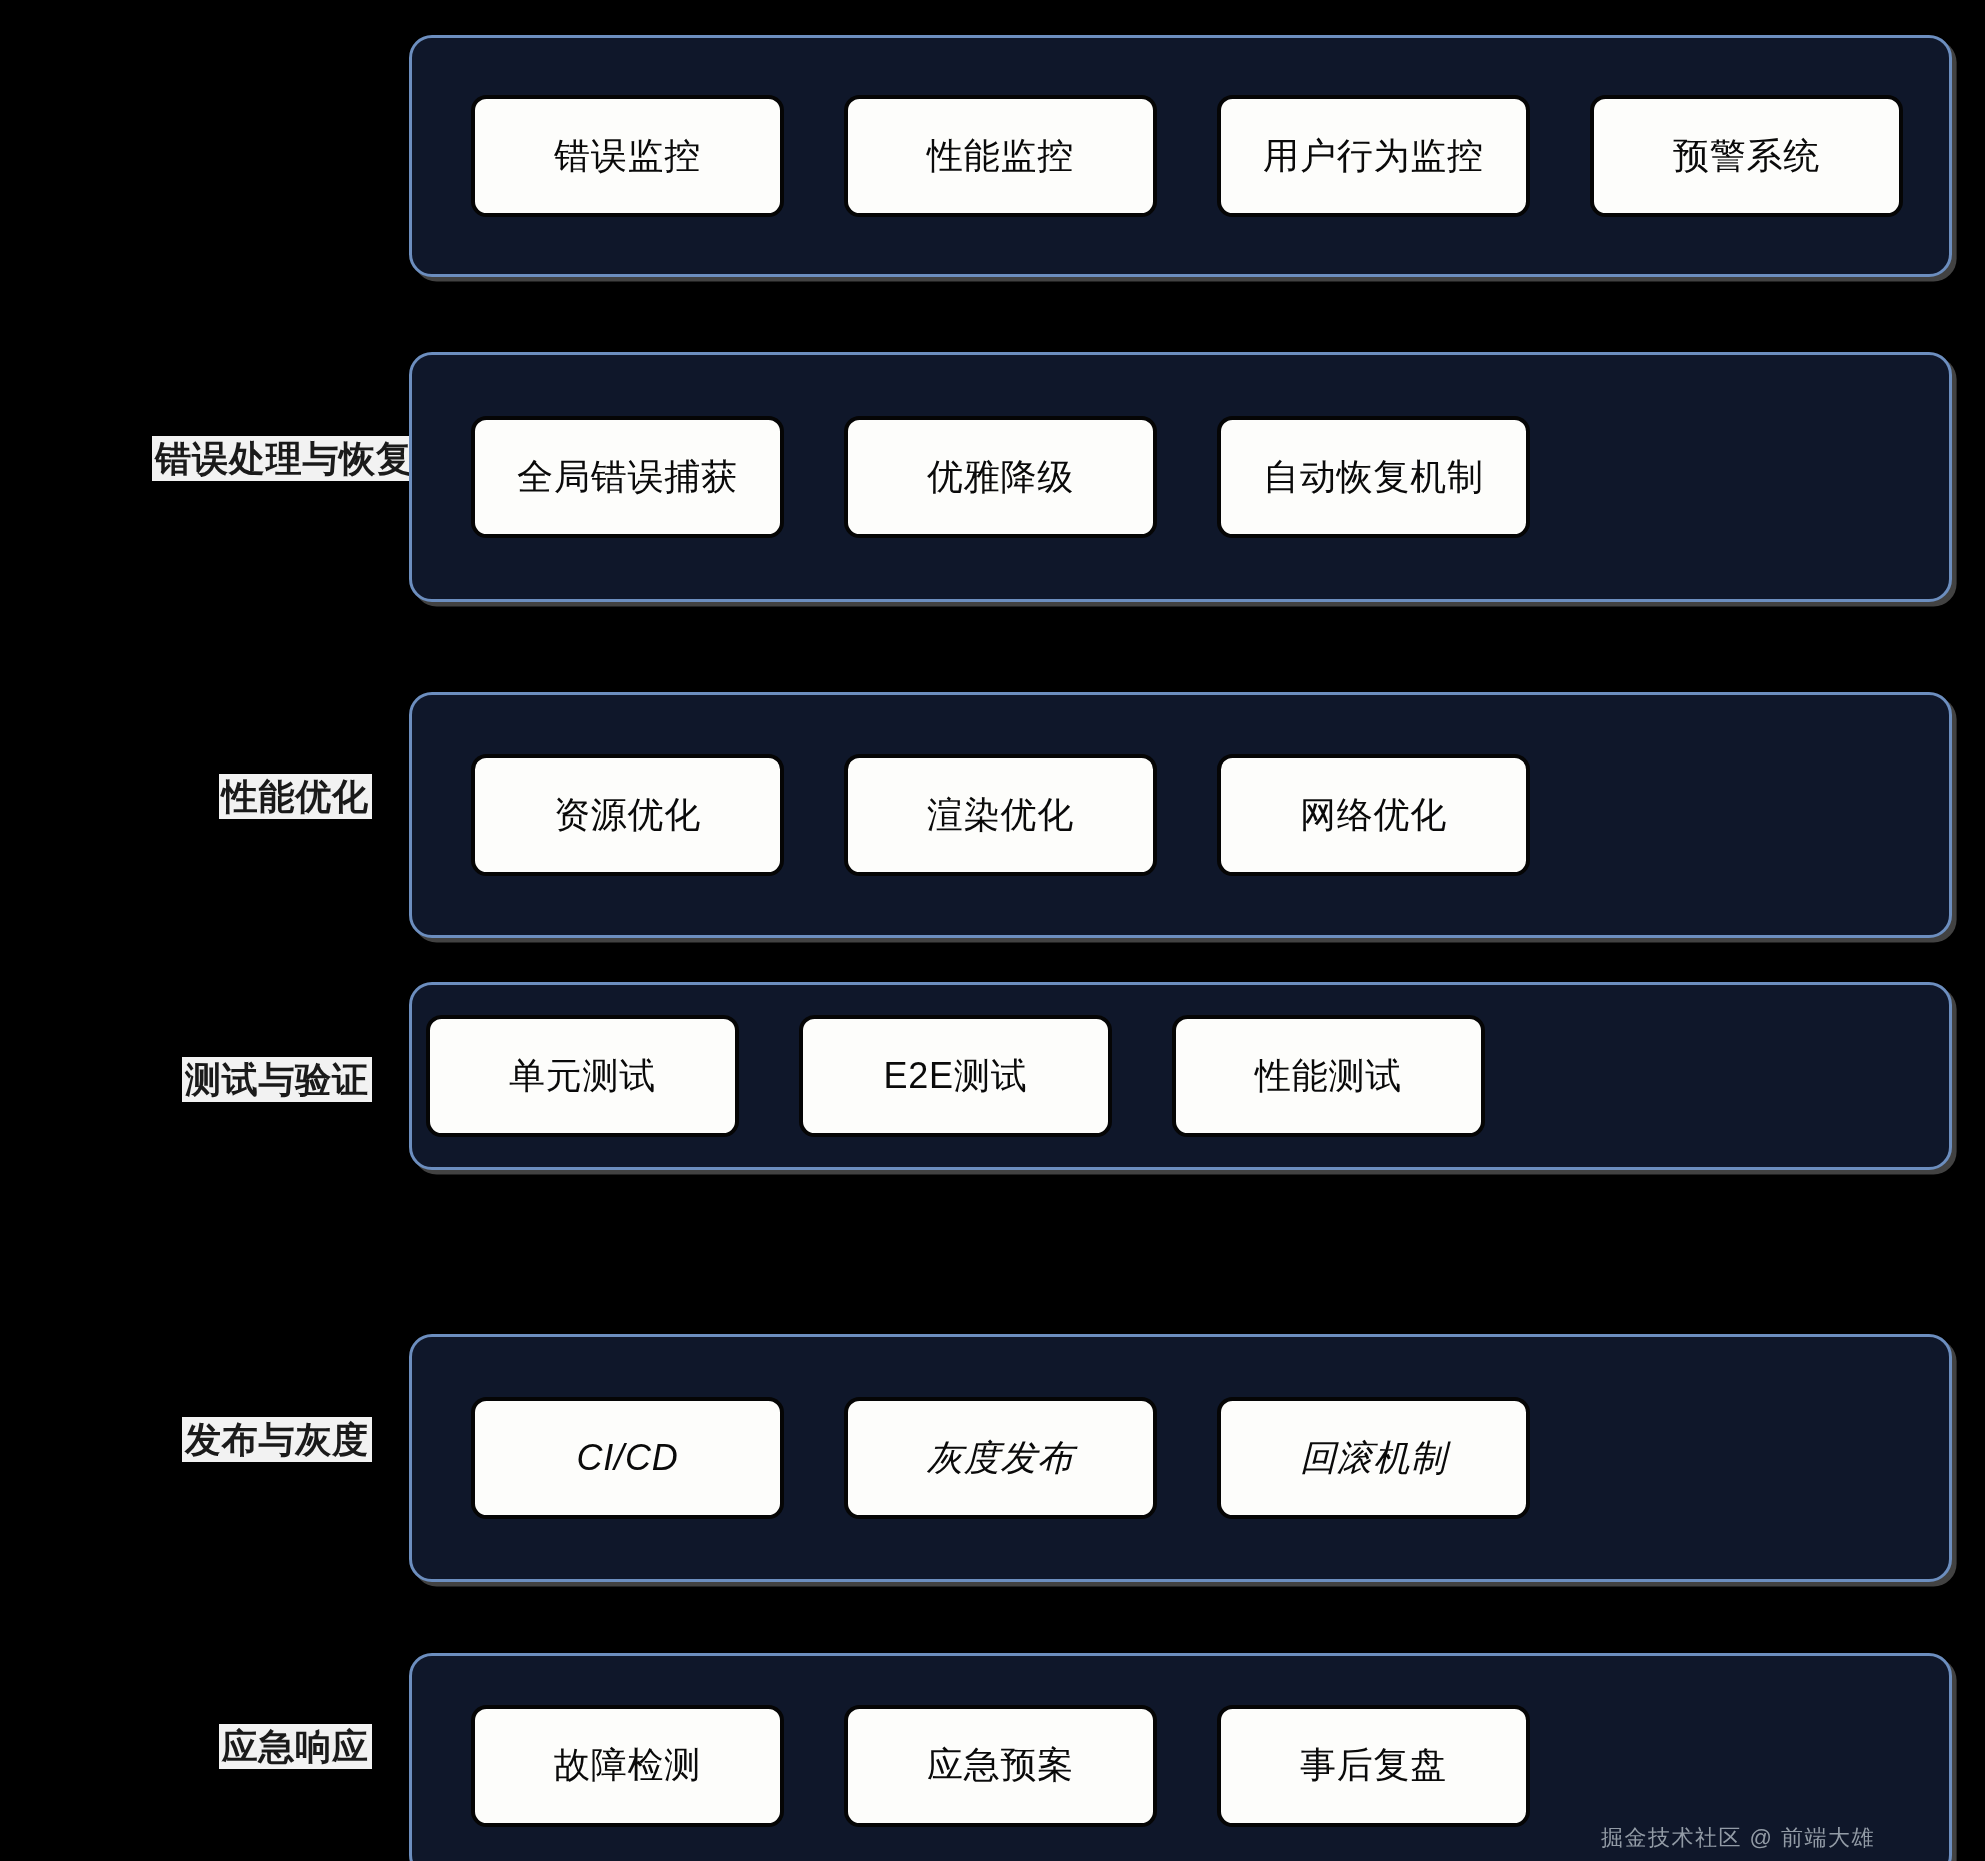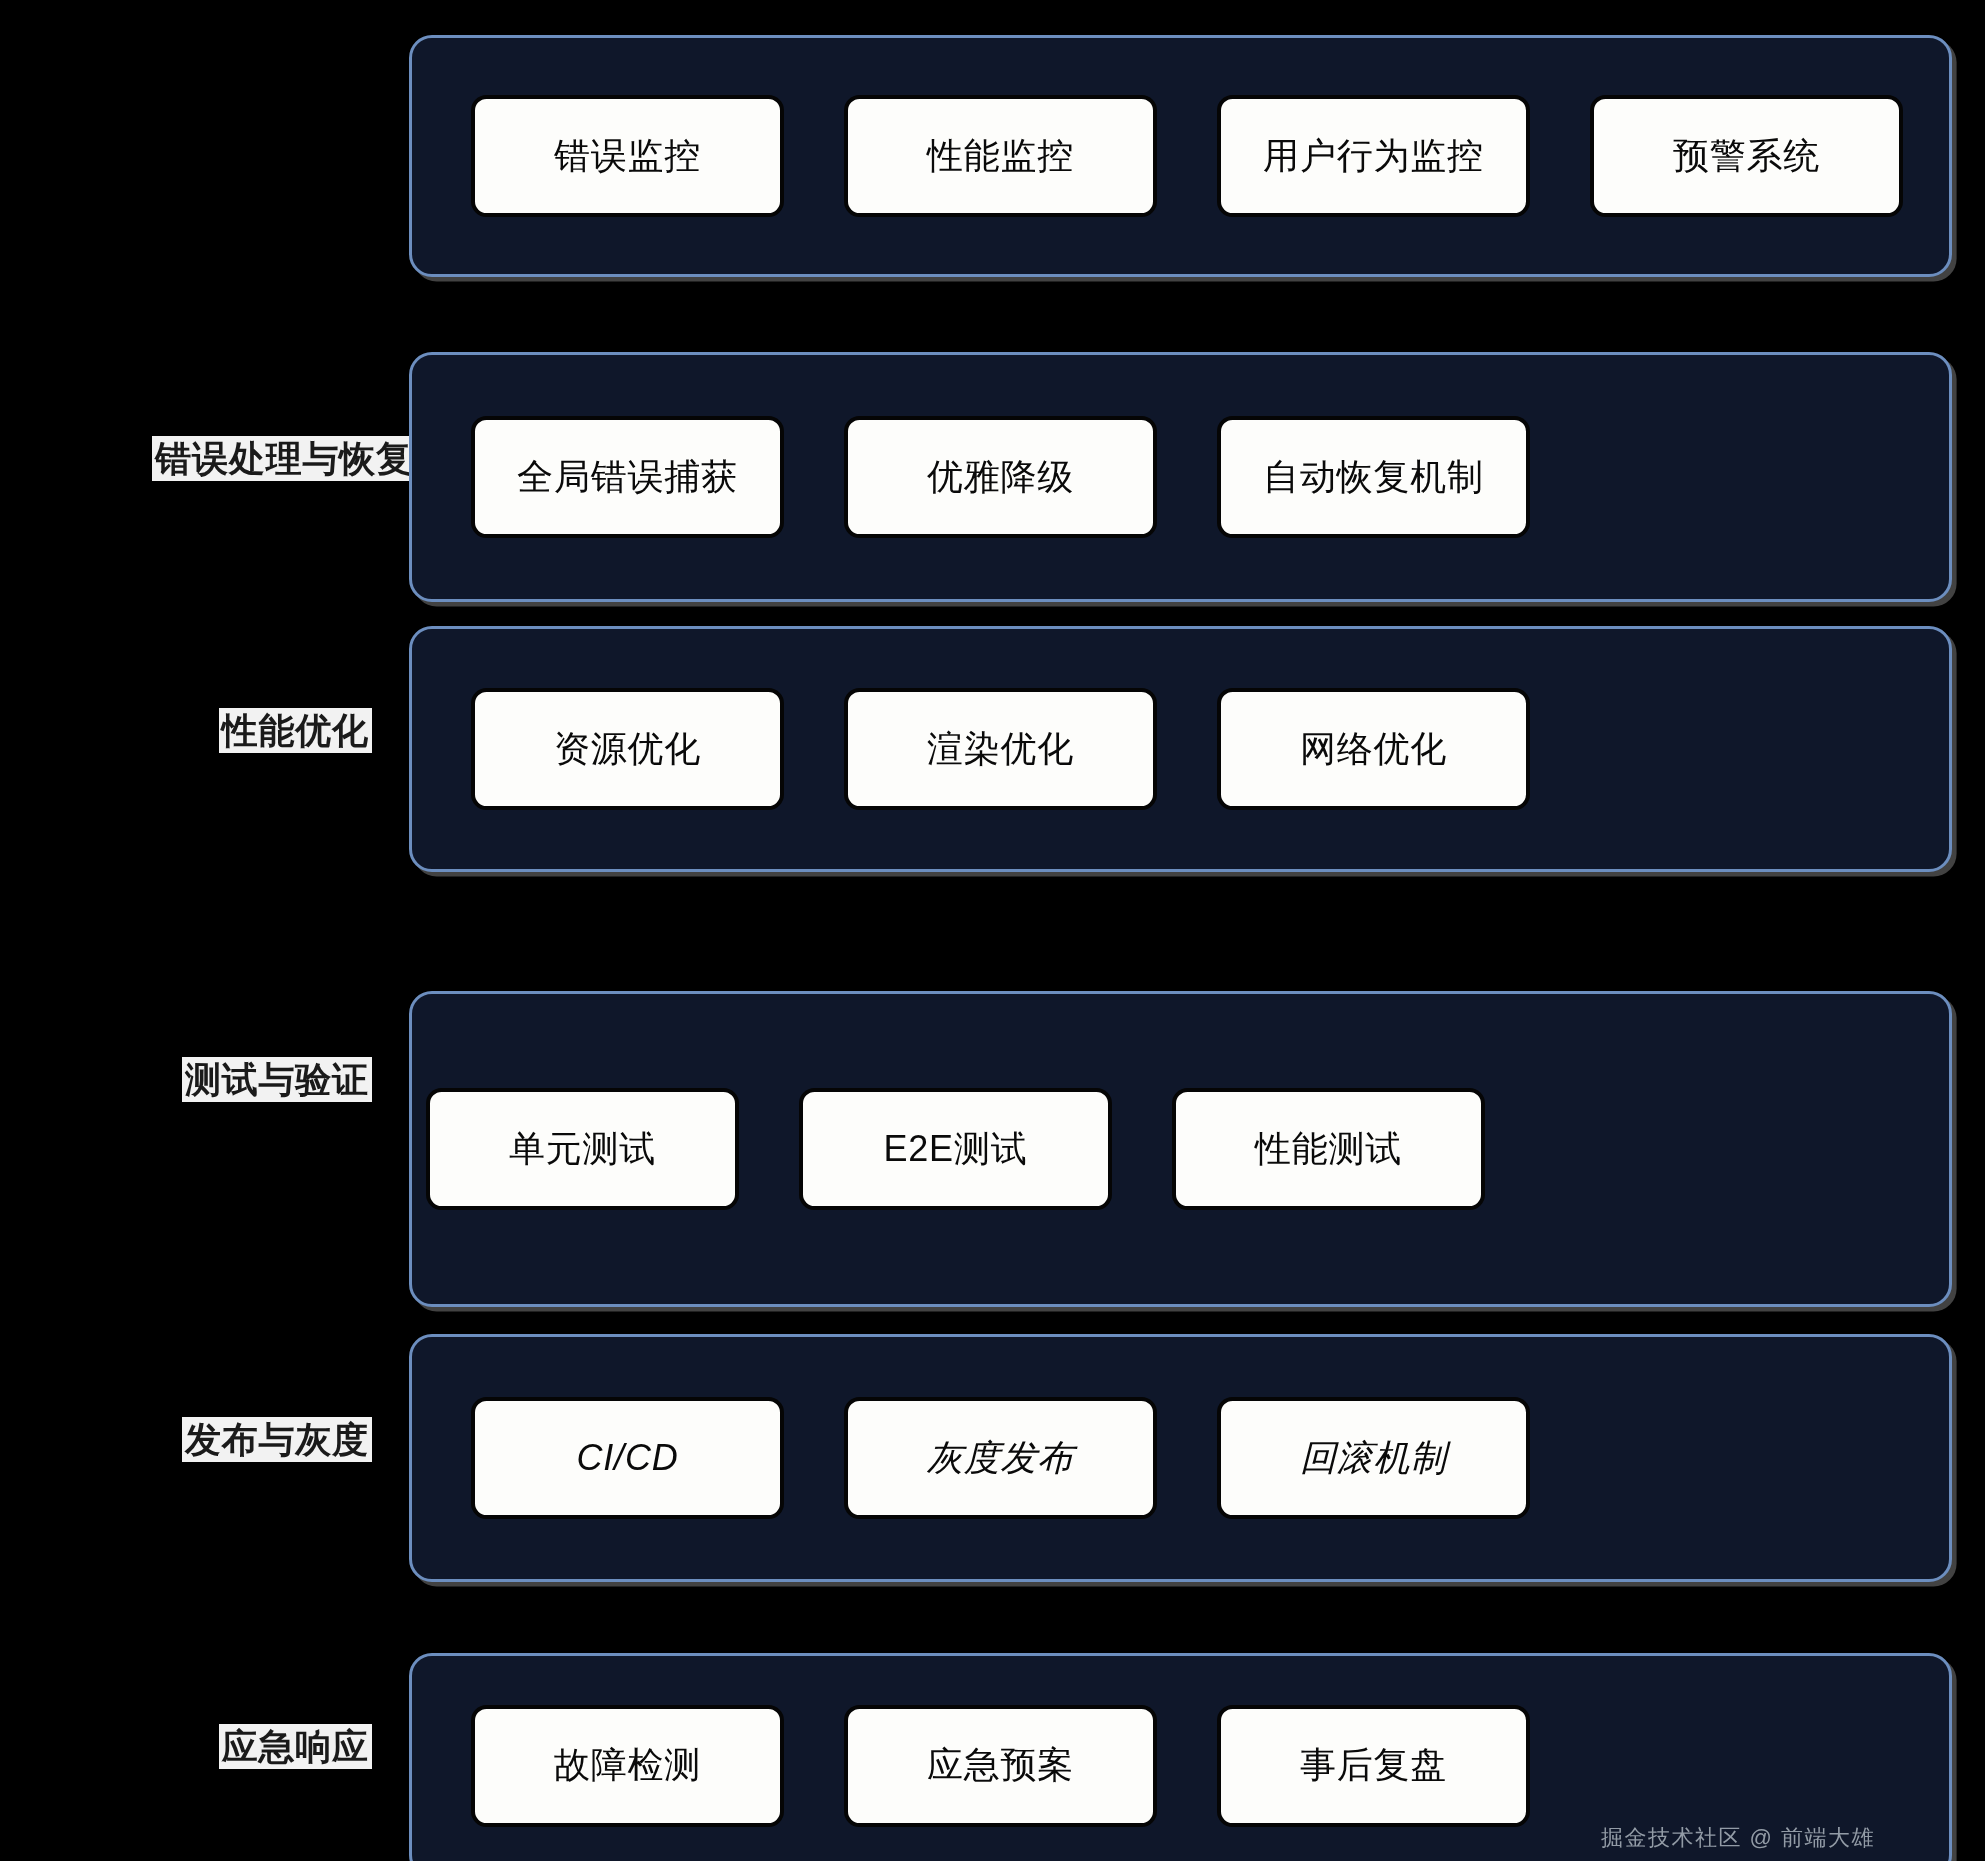--- a/index.html
+++ b/index.html
@@ -103,32 +103,32 @@
 
   <div class="lane" style="top:352px;height:250px;padding-left:44px;">
     <div class="lane-label" style="top:84px;">错误处理与恢复</div>
     <div class="lane-group" style="top:0;height:250px;">
       <div class="node">全局错误捕获</div>
       <div class="node">优雅降级</div>
       <div class="node">自动恢复机制</div>
     </div>
   </div>
 
-  <div class="lane" style="top:626px;height:246px;">
+  <div class="lane" style="top:692px;height:246px;">
     <div class="lane-label" style="top:82px;">性能优化</div>
     <div class="lane-group" style="top:0;height:246px;">
       <div class="node">资源优化</div>
       <div class="node">渲染优化</div>
       <div class="node">网络优化</div>
     </div>
   </div>
 
   <div class="lane" style="top:974px;height:248px;">
     <div class="lane-label" style="top:83px;">测试与验证</div>
-    <div class="lane-group" style="top:17px;height:316px;padding-left:14px;">
+    <div class="lane-group" style="top:8px;height:188px;padding-left:14px;">
       <div class="node">单元测试</div>
       <div class="node">E2E测试</div>
       <div class="node">性能测试</div>
     </div>
   </div>
 
   <div class="lane" style="top:1295px;height:248px;margin-top:39px;">
     <div class="lane-label" style="top:83px;">发布与灰度</div>
     <div class="lane-group" style="top:0;height:248px;font-style:italic;">
       <div class="node">CI/CD</div>

